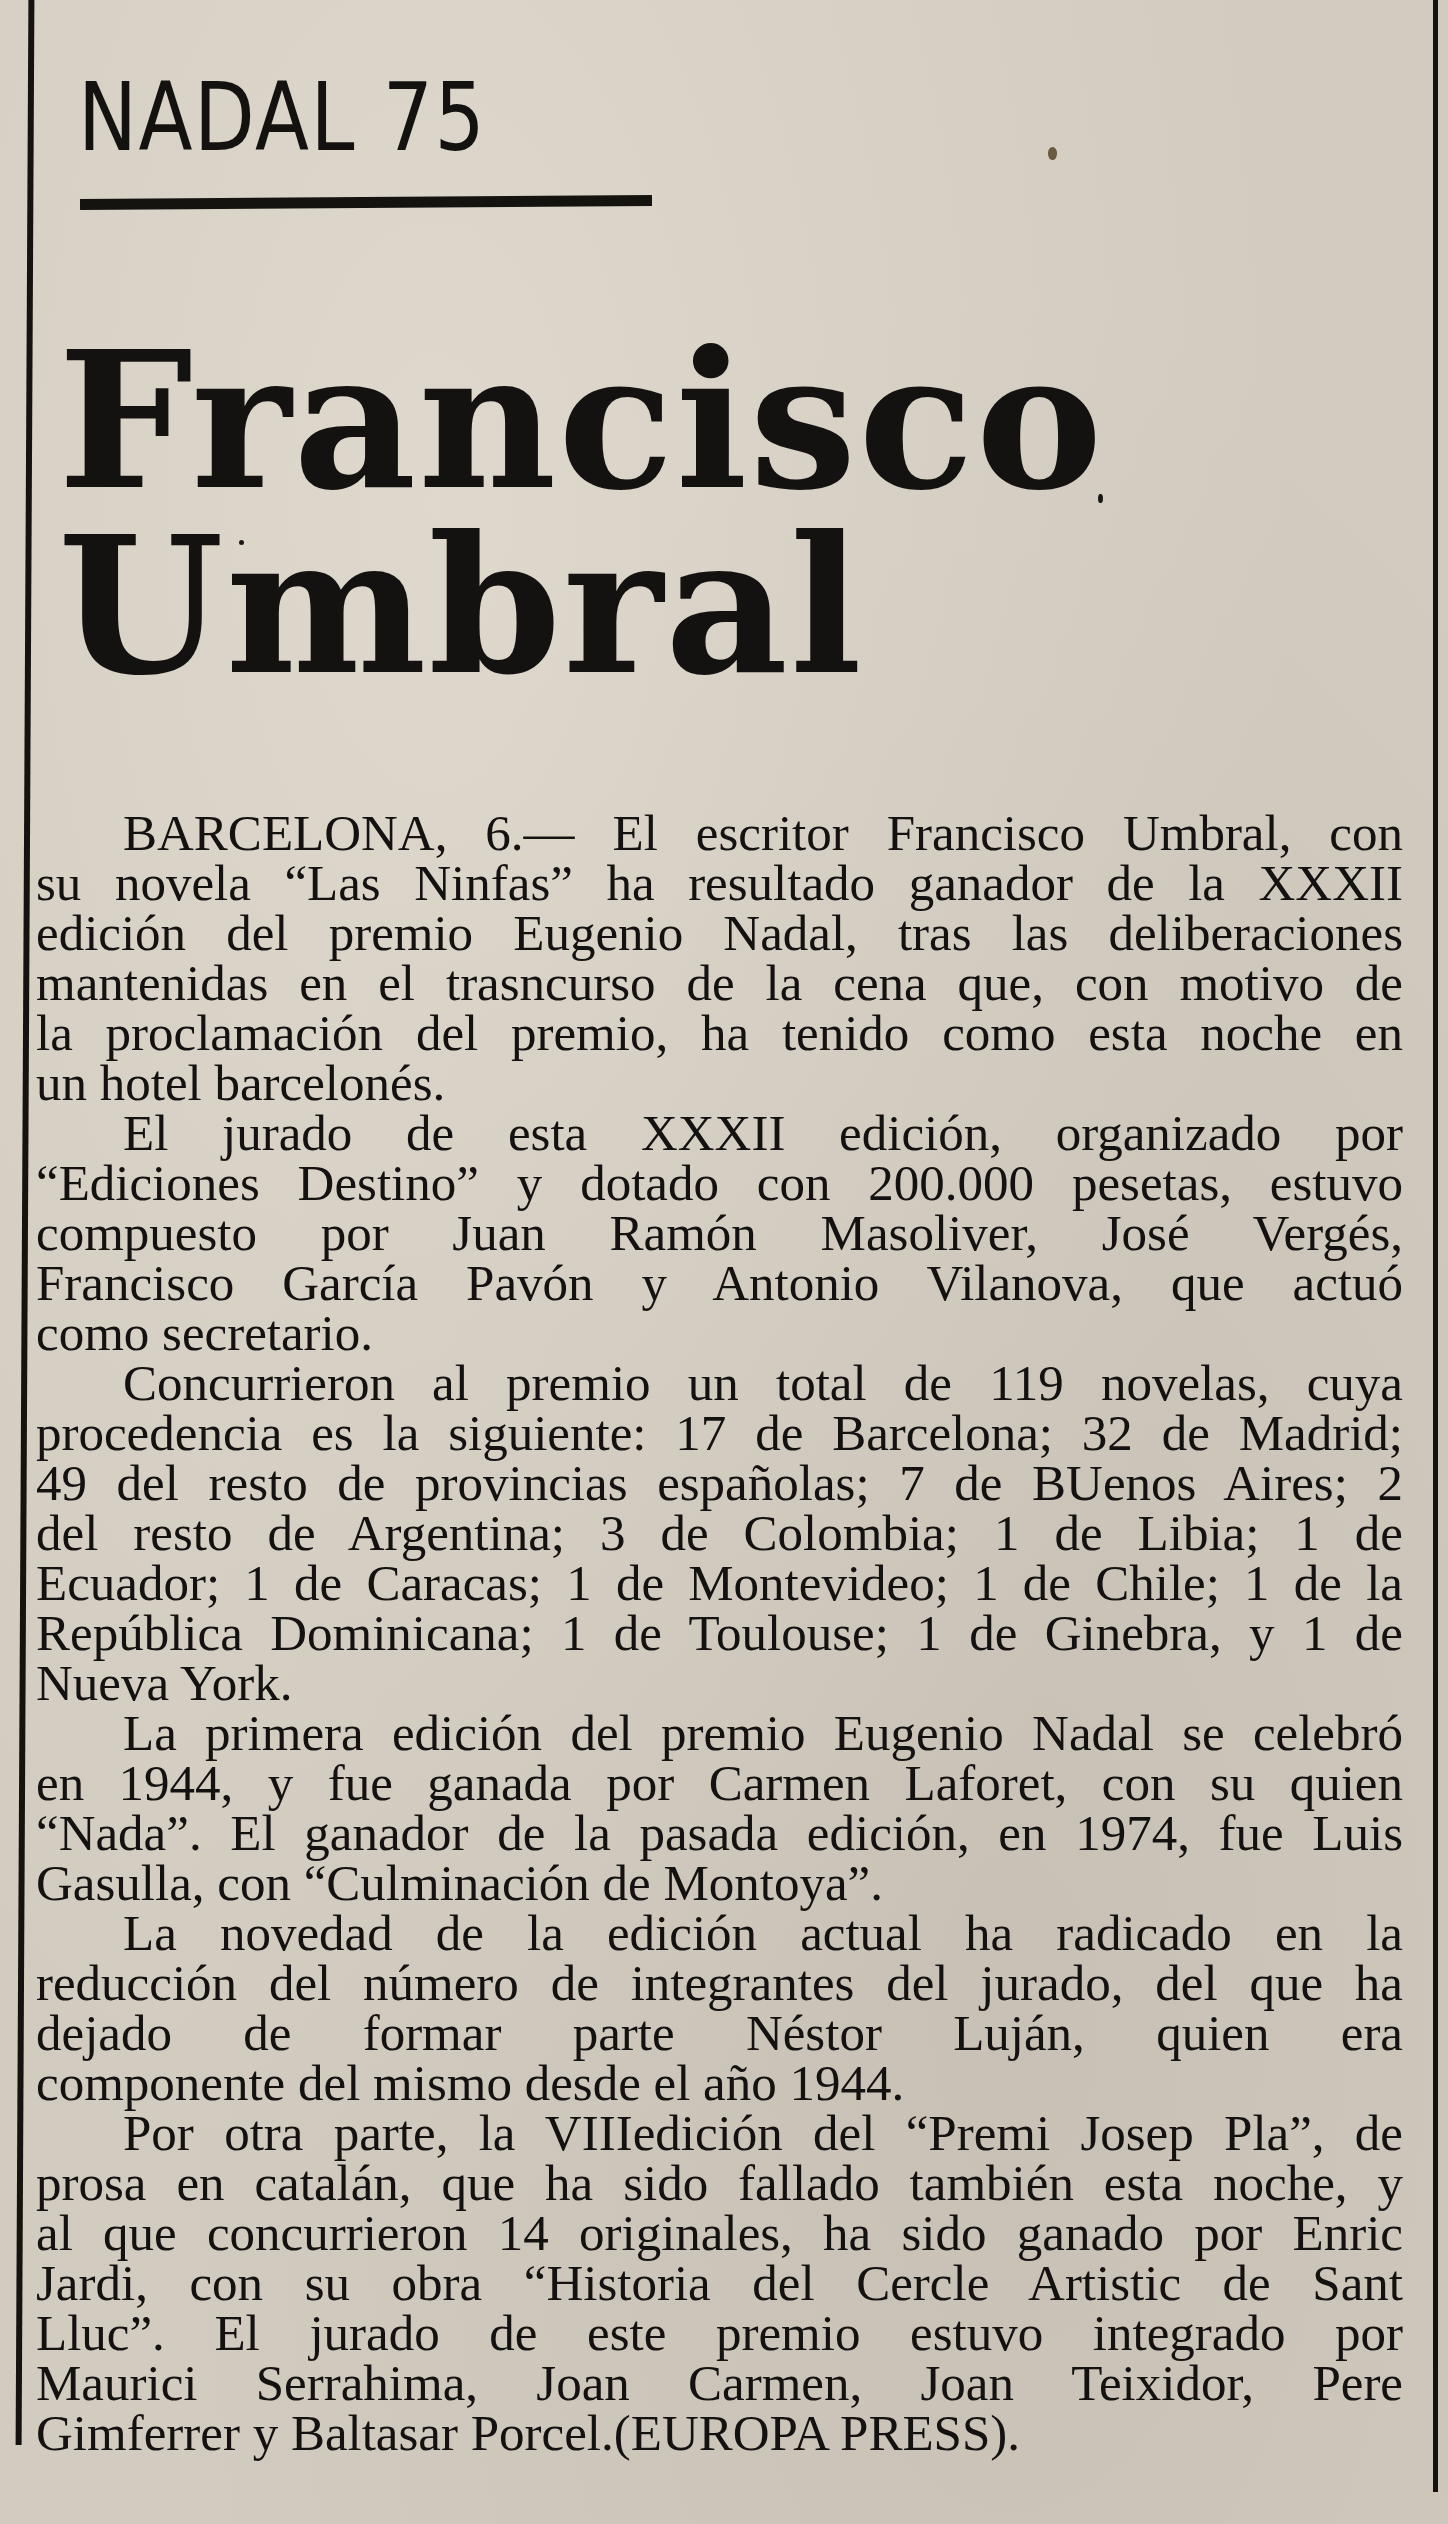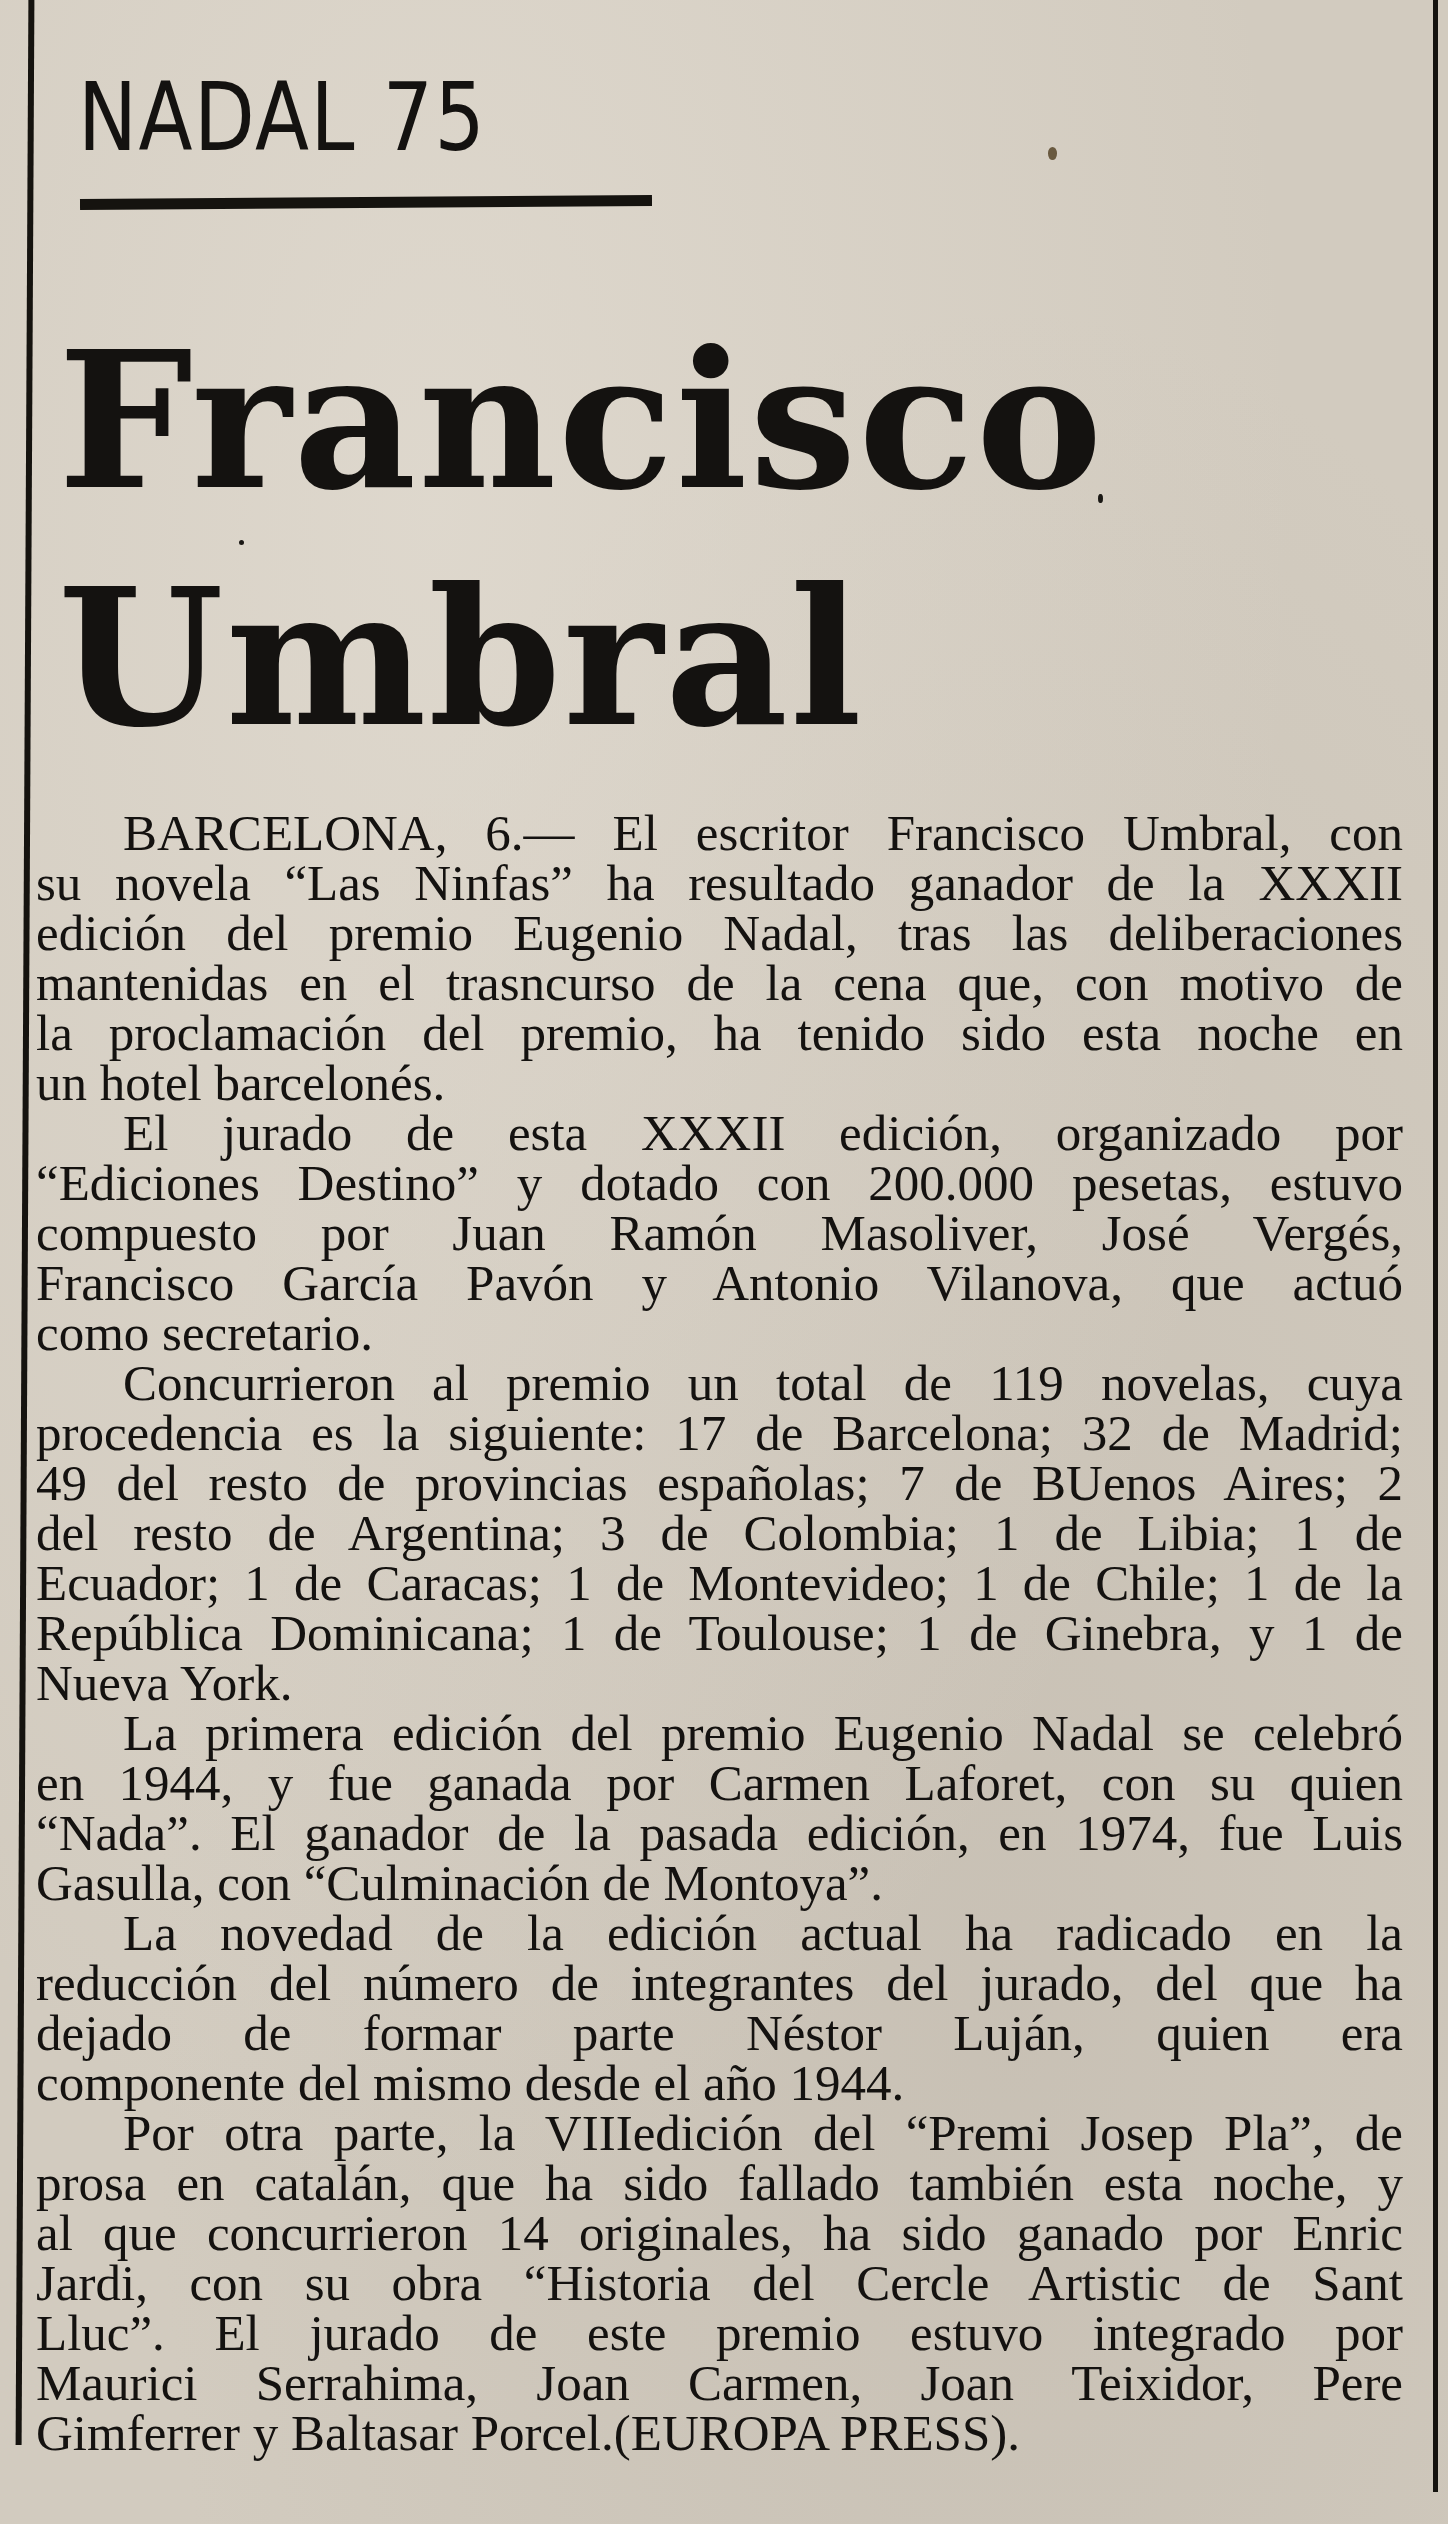--- a/index.html
+++ b/index.html
@@ -60,21 +60,21 @@
       left: 58px;
       font-family: "DejaVu Serif", serif;
       font-weight: bold;
       font-size: 190px;
       line-height: 1;
       letter-spacing: 1.8px;
       transform: scaleX(1.0);
       transform-origin: left top;
     }
     .headline.line1 { top: 326px; }
-    .headline.line2 { top: 563px; }
+    .headline.line2 { top: 511px; }
     .body-text {
       position: absolute;
       left: 36px;
       width: 1367px;
       top: 792px;
       margin-top: 16px;
     }
     .line {
       display: block;
       font-family: "Liberation Serif", serif;
@@ -113,21 +113,21 @@
 
 <div class="speck" style="left:1048px;top:147px;width:9px;height:12.7px;"></div>
 <div class="speck" style="left:1098px;top:494px;width:4.5px;height:9px;background:#1a1814;"></div>
 <div class="speck" style="left:239px;top:540px;width:5.4px;height:5.4px;background:#1a1814;"></div>
 
 <div class="body-text" id="article-body">
     <span class="line indent">BARCELONA, 6.— El escritor Francisco Umbral, con</span>
     <span class="line">su novela “Las Ninfas” ha resultado ganador de la XXXII</span>
     <span class="line">edición del premio Eugenio Nadal, tras las deliberaciones</span>
     <span class="line">mantenidas en el trasncurso de la cena que, con motivo de</span>
-    <span class="line">la proclamación del premio, ha tenido sido esta noche en</span>
+    <span class="line">la proclamación del premio, ha tenido como esta noche en</span>
     <span class="line last">un hotel barcelonés.</span>
     <span class="line indent">El jurado de esta XXXII edición, organizado por</span>
     <span class="line">“Ediciones Destino” y dotado con 200.000 pesetas, estuvo</span>
     <span class="line">compuesto por Juan Ramón Masoliver, José Vergés,</span>
     <span class="line">Francisco García Pavón y Antonio Vilanova, que actuó</span>
     <span class="line last">como secretario.</span>
     <span class="line indent">Concurrieron al premio un total de 119 novelas, cuya</span>
     <span class="line">procedencia es la siguiente: 17 de Barcelona; 32 de Madrid;</span>
     <span class="line">49 del resto de provincias españolas; 7 de BUenos Aires; 2</span>
     <span class="line">del resto de Argentina; 3 de Colombia; 1 de Libia; 1 de</span>

